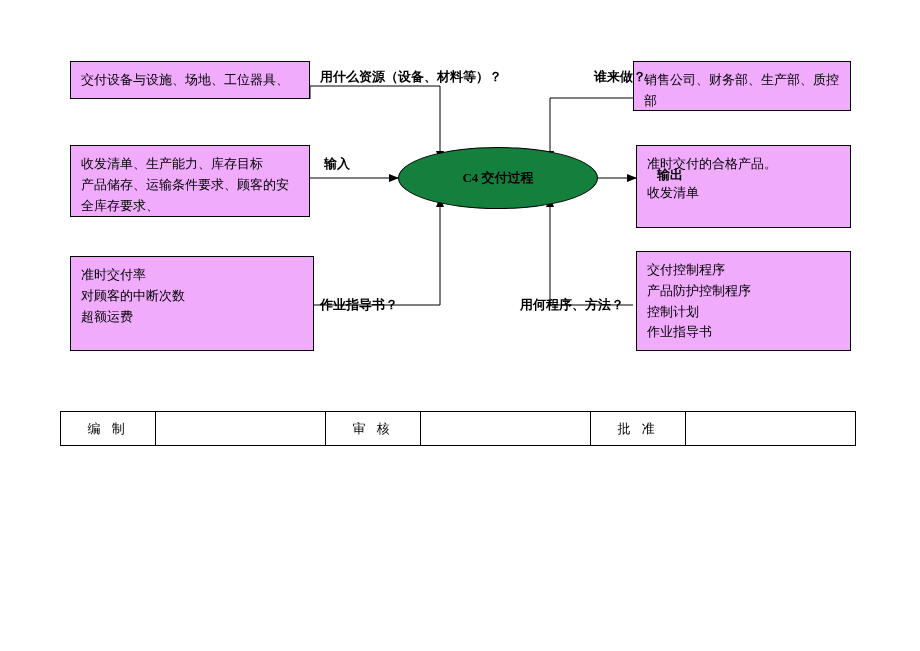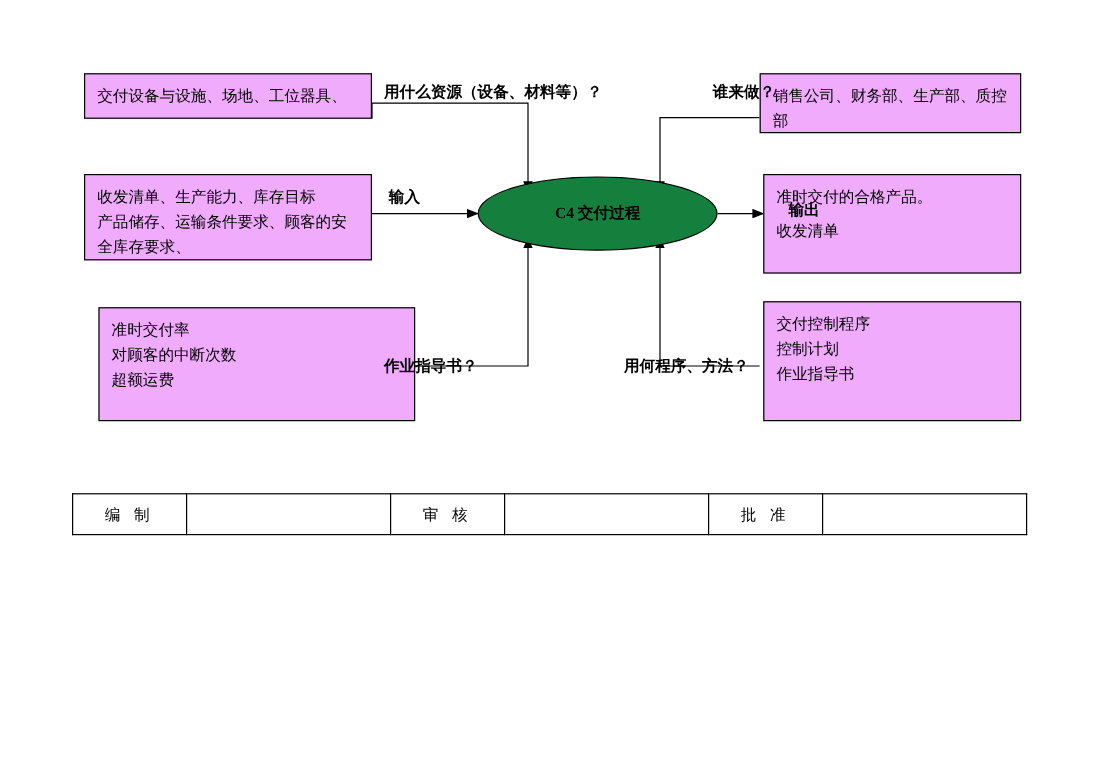--- a/index.html
+++ b/index.html
@@ -93,28 +93,29 @@
 <div class="box" style="left:70px; top:145px; width:240px; height:72px;">
   <div>收发清单、生产能力、库存目标</div>
   <div>产品储存、运输条件要求、顾客的安全库存要求、</div>
 </div>
 
 <div class="box" style="left:636px; top:145px; width:215px; height:83px;">
   <div style="margin-bottom:8px;">准时交付的合格产品。</div>
   <div>收发清单</div>
 </div>
 
-<div class="box" style="left:70px; top:256px; width:264px; height:95px;margin-left:12px;">
+<div class="box" style="left:70px; top:256px; width:244px; height:95px;">
   <div>准时交付率</div>
   <div>对顾客的中断次数</div>
   <div>超额运费</div>
 </div>
 
 <div class="box" style="left:636px; top:251px; width:215px; height:100px;">
   <div>交付控制程序</div>
+  <div>产品防护控制程序</div>
   <div>控制计划</div>
   <div>作业指导书</div>
 </div>
 
 <div class="ellipse" style="left:398px; top:147px; width:200px; height:62px;">
   <span>C4 交付过程</span>
 </div>
 
 <div class="label" style="left:320px; top:68px;">用什么资源（设备、材料等）？</div>
 <div class="label" style="left:572px; top:68px;margin-left:22px;">谁来做？</div>

